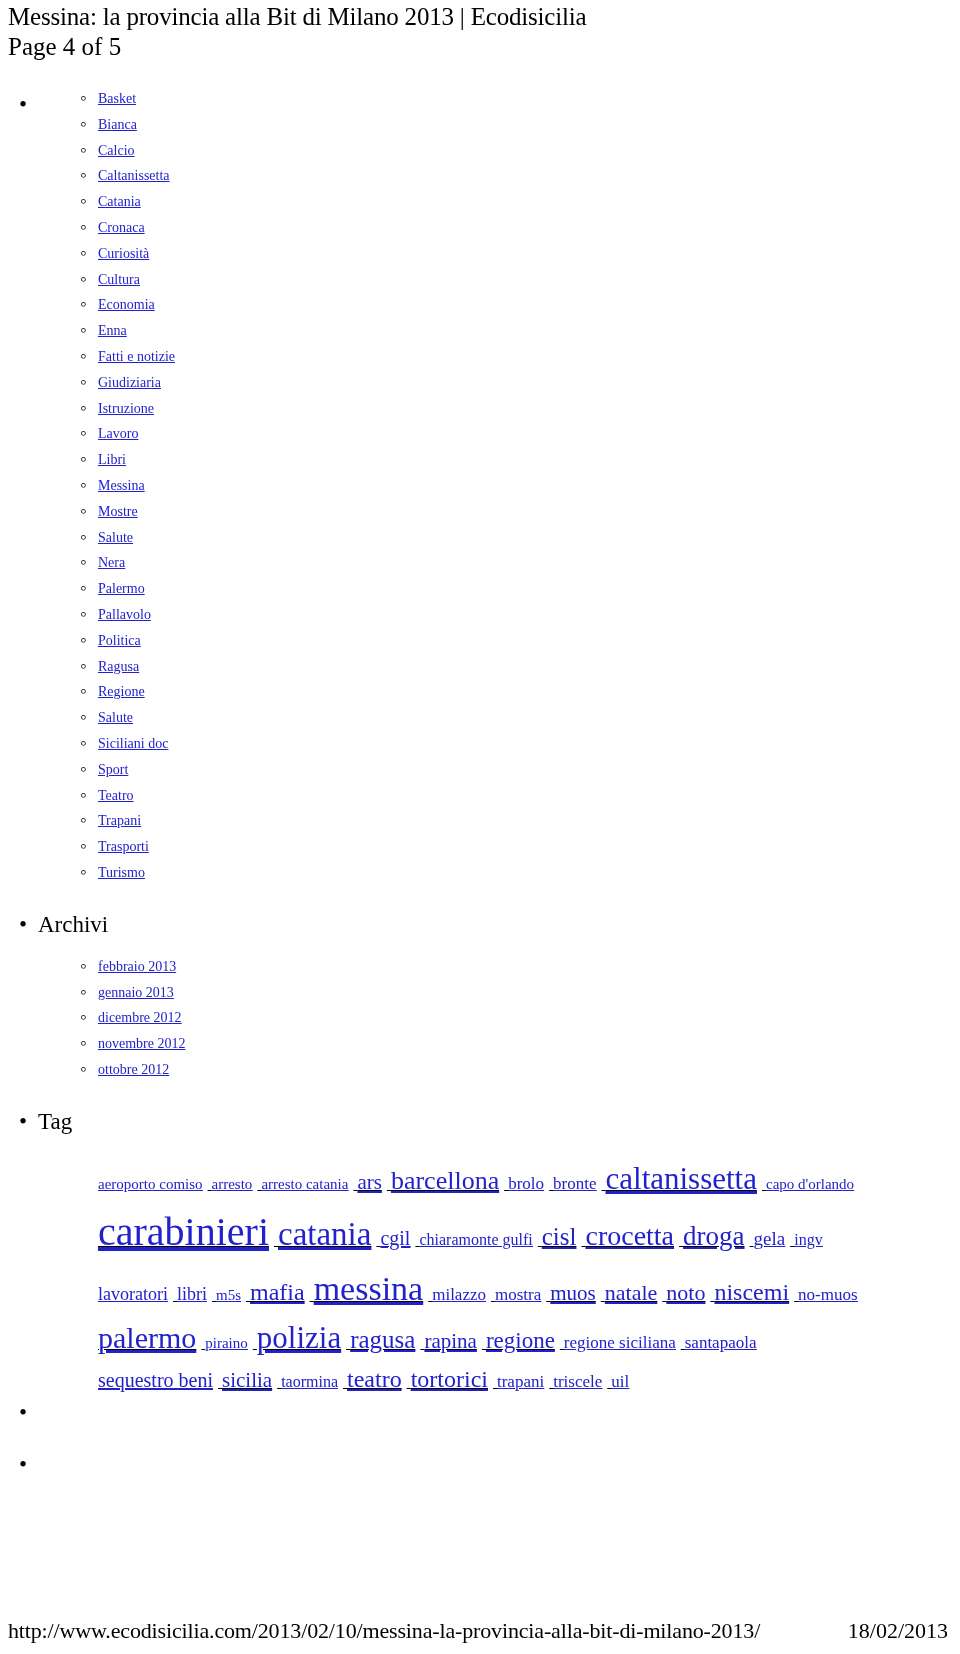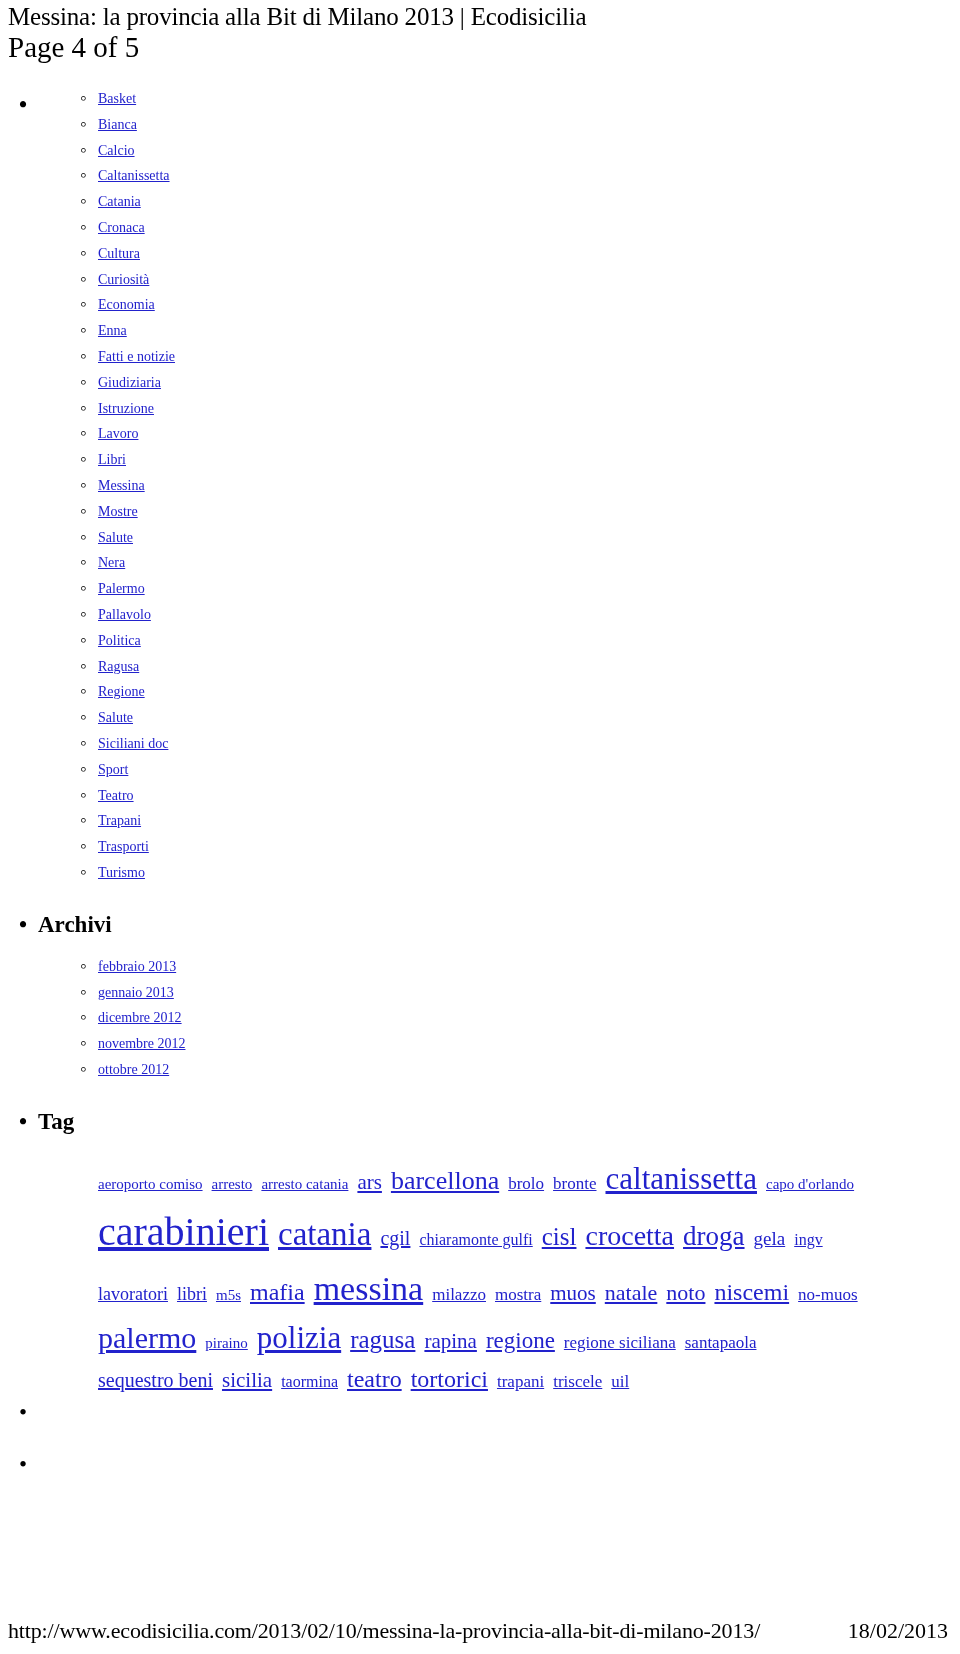--- a/index.html
+++ b/index.html
@@ -30,21 +30,21 @@
     box-sizing: border-box;
     flex-direction: column;
   }
   .page-header .hdr-title {
     font-size: 25px;
     line-height: 30px;
     white-space: nowrap;
     letter-spacing: -0.2px;
   }
   .page-header .hdr-page {
-    font-size: 29px;
+    font-size: 25px;
     line-height: 30px;
     white-space: nowrap;
   }
 
   
   .content {
     position: absolute;
     top: 86px;
     left: 0;
     width: 960px;
@@ -55,21 +55,21 @@
     margin: 0;
     padding: 0 0 0 38px;
   }
   ul.level1 > li.section {
     position: relative;
     margin: 0;
     padding: 0;
   }
   ul.level1 > li.section > .sec-title {
     font-size: 23px;
-    font-weight: bold;
+    font-weight: normal;
     line-height: 38px;
     display: block;
     position: relative;
   }
   ul.level1 > li.section > .sec-title::before {
     content: "\2022";
     position: absolute;
     left: -19px;
     top: 0;
     font-size: 23px;
@@ -110,20 +110,21 @@
 
   .spacer-sm { height: 20px; }
   .spacer-xs { height: 10px; }
 
   
   .tagcloud {
     padding: 14px 0 0 60px;
     width: 840px;
     box-sizing: border-box;
     line-height: 1.52;
+    text-decoration: underline;
   }
   .tagcloud a {
     color: #2222cc;
     text-decoration: underline;
     white-space: nowrap;
     margin-right: 5px;
     display: inline;
   }
 
   
@@ -181,22 +182,22 @@
 
     <li class="section untitled">
       <span class="sec-title"></span>
       <ul class="level2" id="category-list">
           <li><a>Basket</a></li>
           <li><a>Bianca</a></li>
           <li><a>Calcio</a></li>
           <li><a>Caltanissetta</a></li>
           <li><a>Catania</a></li>
           <li><a>Cronaca</a></li>
+          <li><a>Curiosità</a></li>
           <li><a>Cultura</a></li>
-          <li><a>Curiosità</a></li>
           <li><a>Economia</a></li>
           <li><a>Enna</a></li>
           <li><a>Fatti e notizie</a></li>
           <li><a>Giudiziaria</a></li>
           <li><a>Istruzione</a></li>
           <li><a>Lavoro</a></li>
           <li><a>Libri</a></li>
           <li><a>Messina</a></li>
           <li><a>Mostre</a></li>
           <li><a>Salute</a></li>

